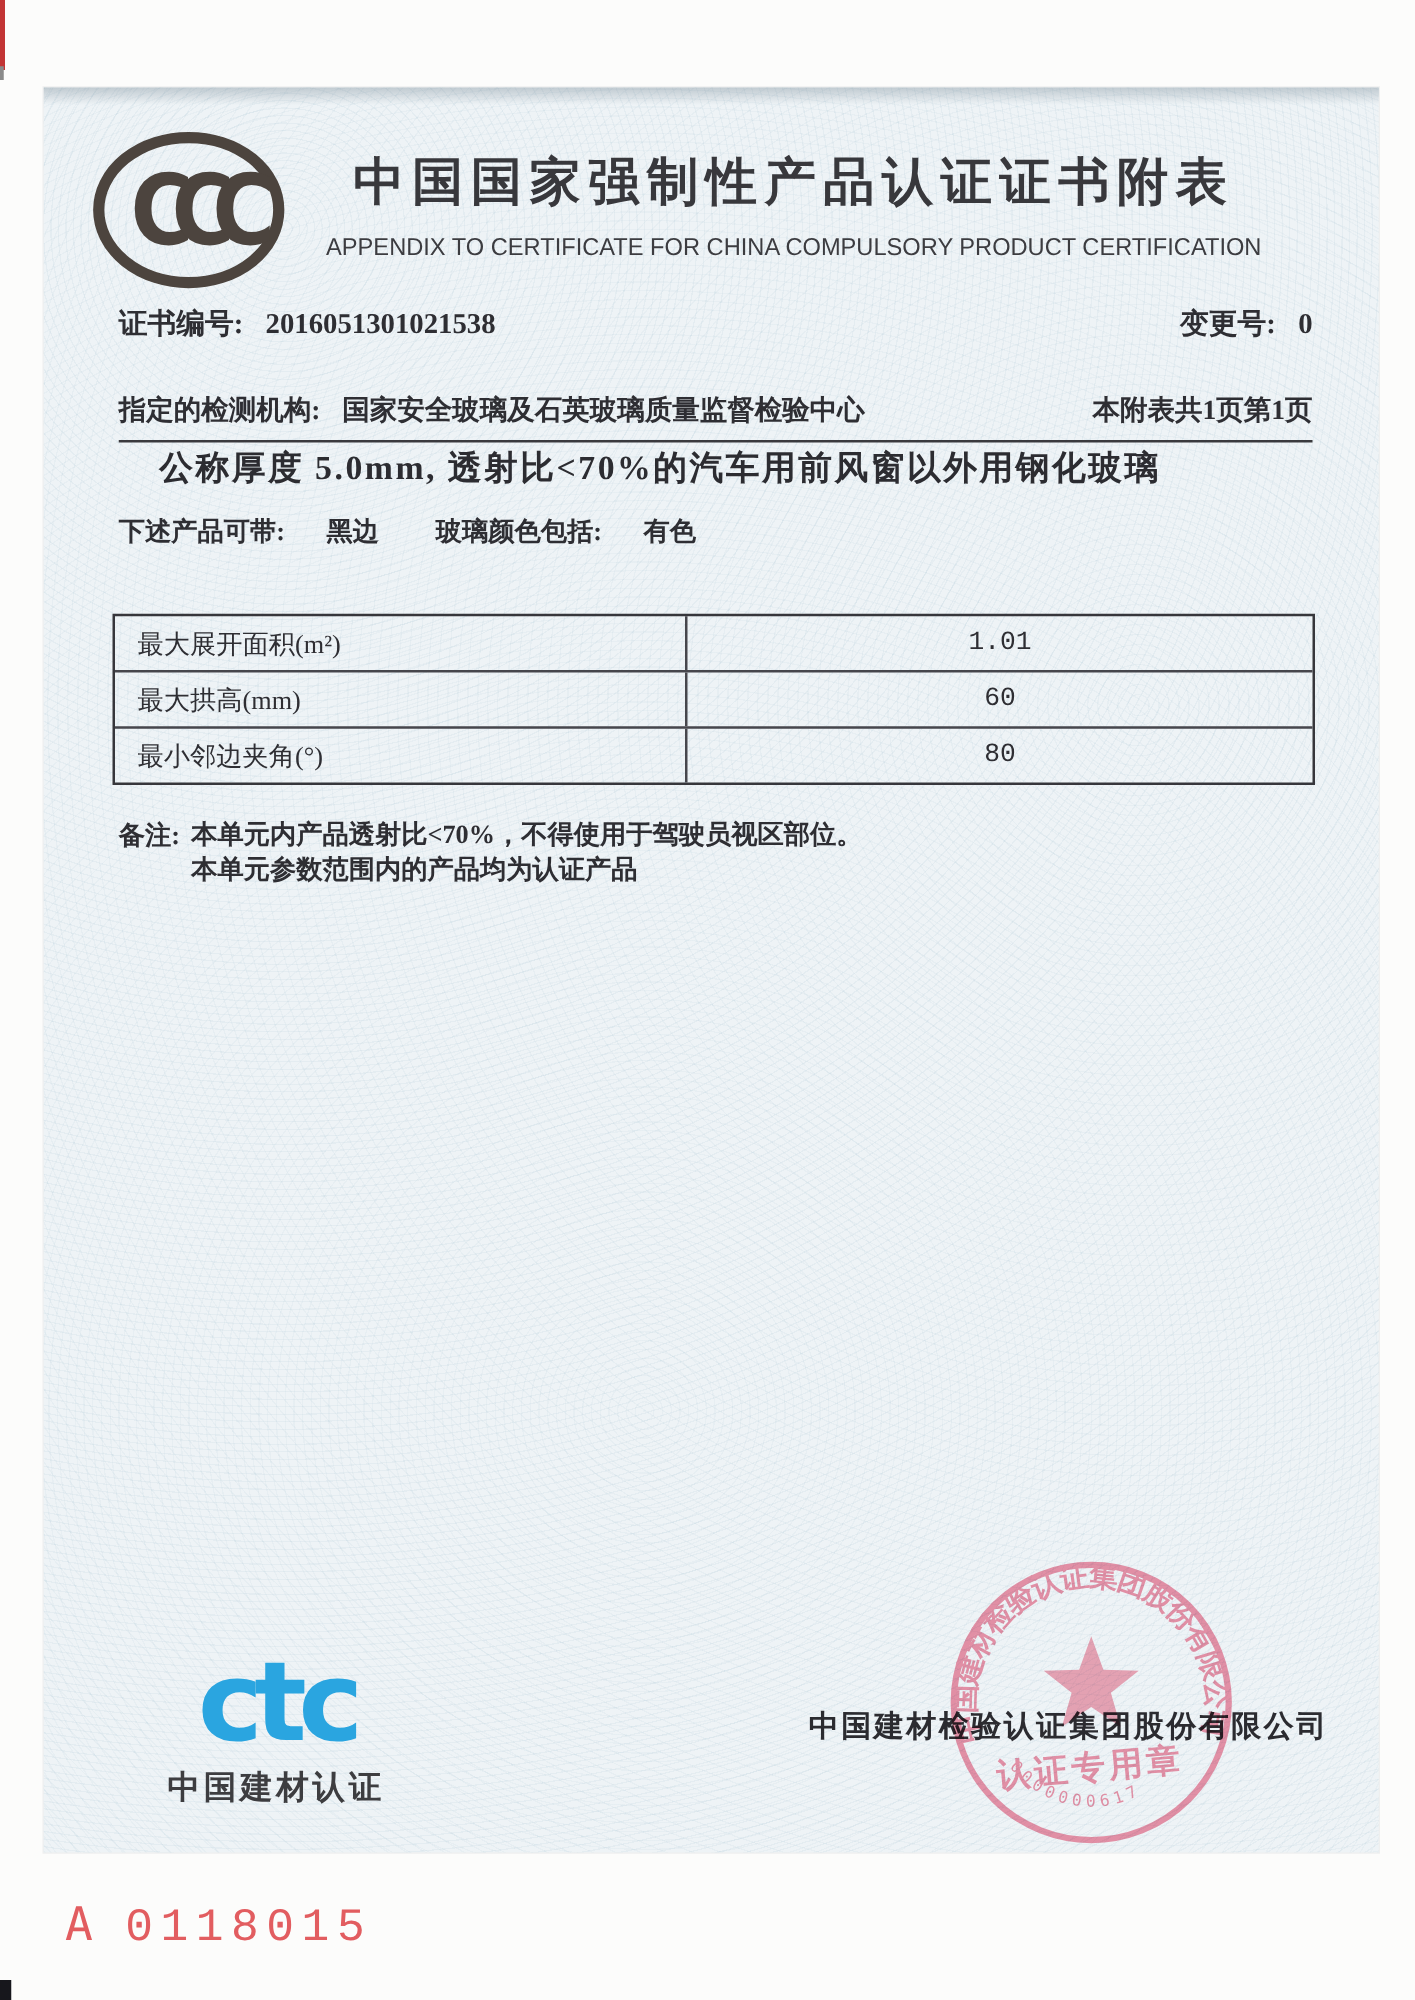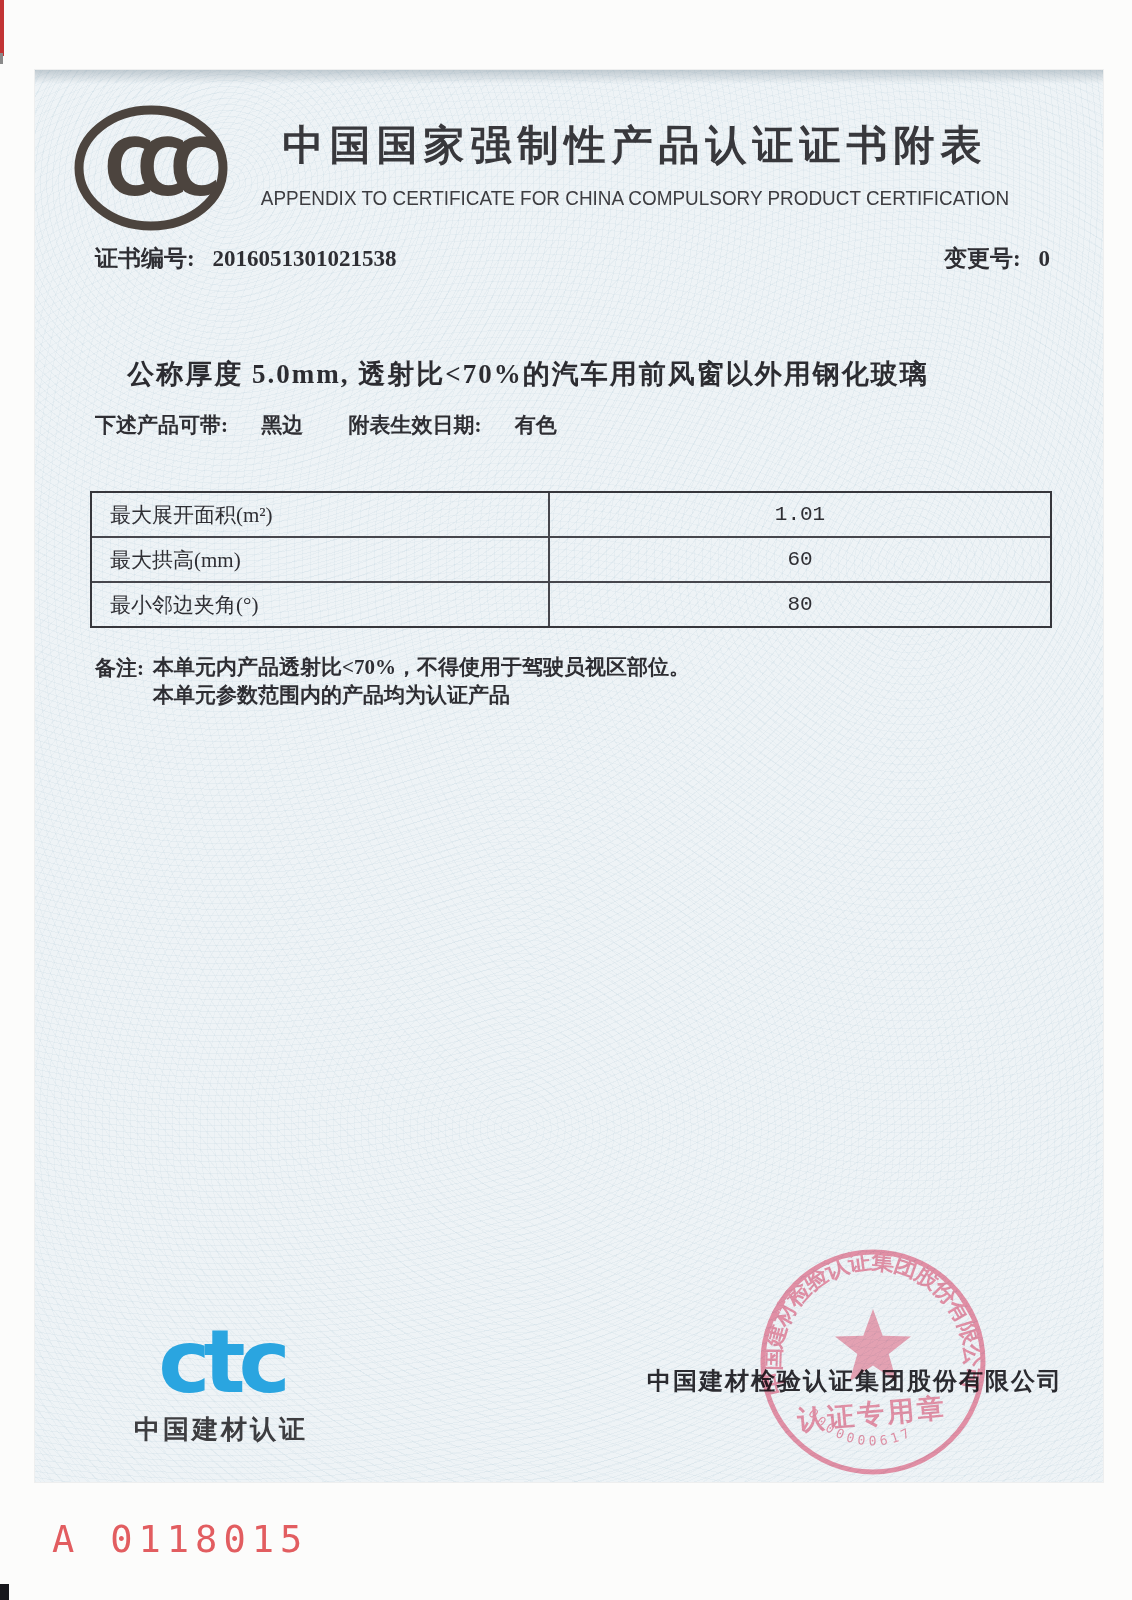--- a/index.html
+++ b/index.html
@@ -101,21 +101,21 @@
   
   .seal{position:absolute;left:713px;top:1167px;width:250px;height:250px;
         mix-blend-mode:multiply;opacity:.82;}
 
   
   .serial{
     position:absolute;left:52px;top:1518px;
     font-family:"DejaVu Sans Mono","Liberation Mono",monospace;
     font-size:37px;color:#e25d60;
   }
-  .serial .num{margin-left:36px;letter-spacing:6px;}
+  .serial .num{margin-left:26px;letter-spacing:6px;font-family:Liberation Mono, monospace;}
 </style>
 </head>
 <body>
 
 <div class="scan">
 
   <div class="artifact-red"></div>
   <div class="artifact-dash"></div>
   <div class="artifact-dark"></div>
 
@@ -137,27 +137,34 @@
       <div>
         <span>证书编号:</span><span class="gap-s"></span>
         <span>2016051301021538</span>
       </div>
       <div>
         <span>变更号:</span><span class="gap-s"></span>
         <span>0</span>
       </div>
     </div>
 
+    <div class="lab-row">
+      <div>
+        <span>指定的检测机构:</span><span class="gap-s"></span>
+        <span>国家安全玻璃及石英玻璃质量监督检验中心</span>
+      </div>
+      <div>本附表共1页第1页</div>
+    </div>
 
     <div class="product-title">公称厚度 5.0mm, 透射比&lt;70%的汽车用前风窗以外用钢化玻璃</div>
 
     <div class="options-row">
       <span>下述产品可带:</span>
       <span class="val">黑边</span>
-      <span class="lbl2">附表生效日期:</span>
+      <span class="lbl2">玻璃颜色包括:</span>
       <span class="val">有色</span>
     </div>
 
     <div class="spec-table">
       <div class="spec-row">
         <div class="spec-label">最大展开面积(m²)</div>
         <div class="spec-value">1.01</div>
       </div>
       <div class="spec-row">
         <div class="spec-label">最大拱高(mm)</div>

